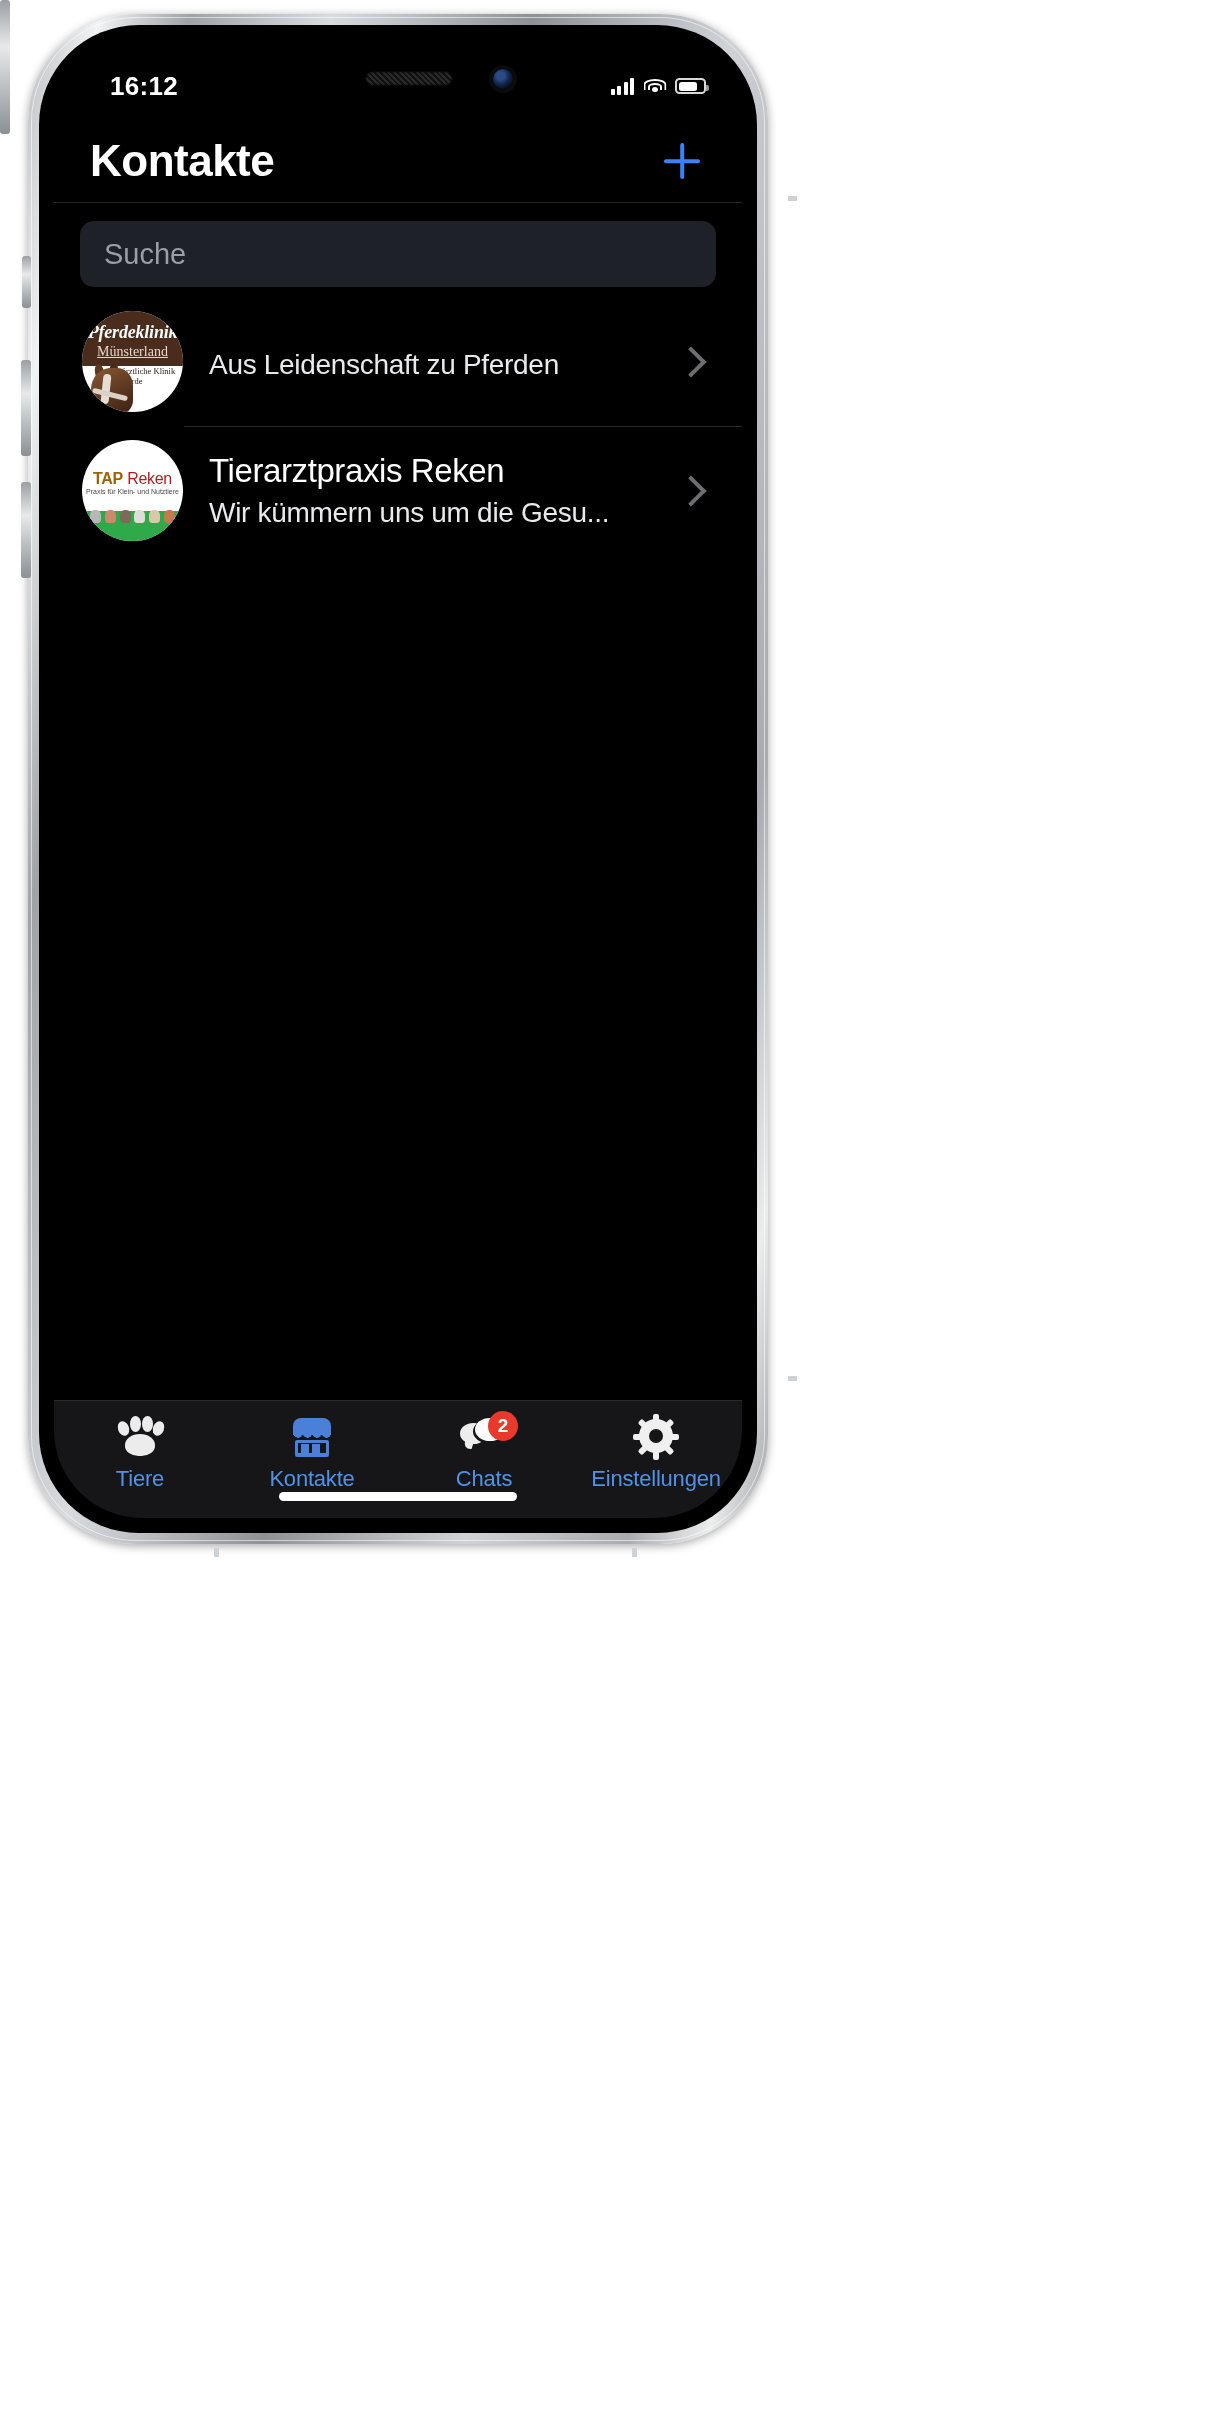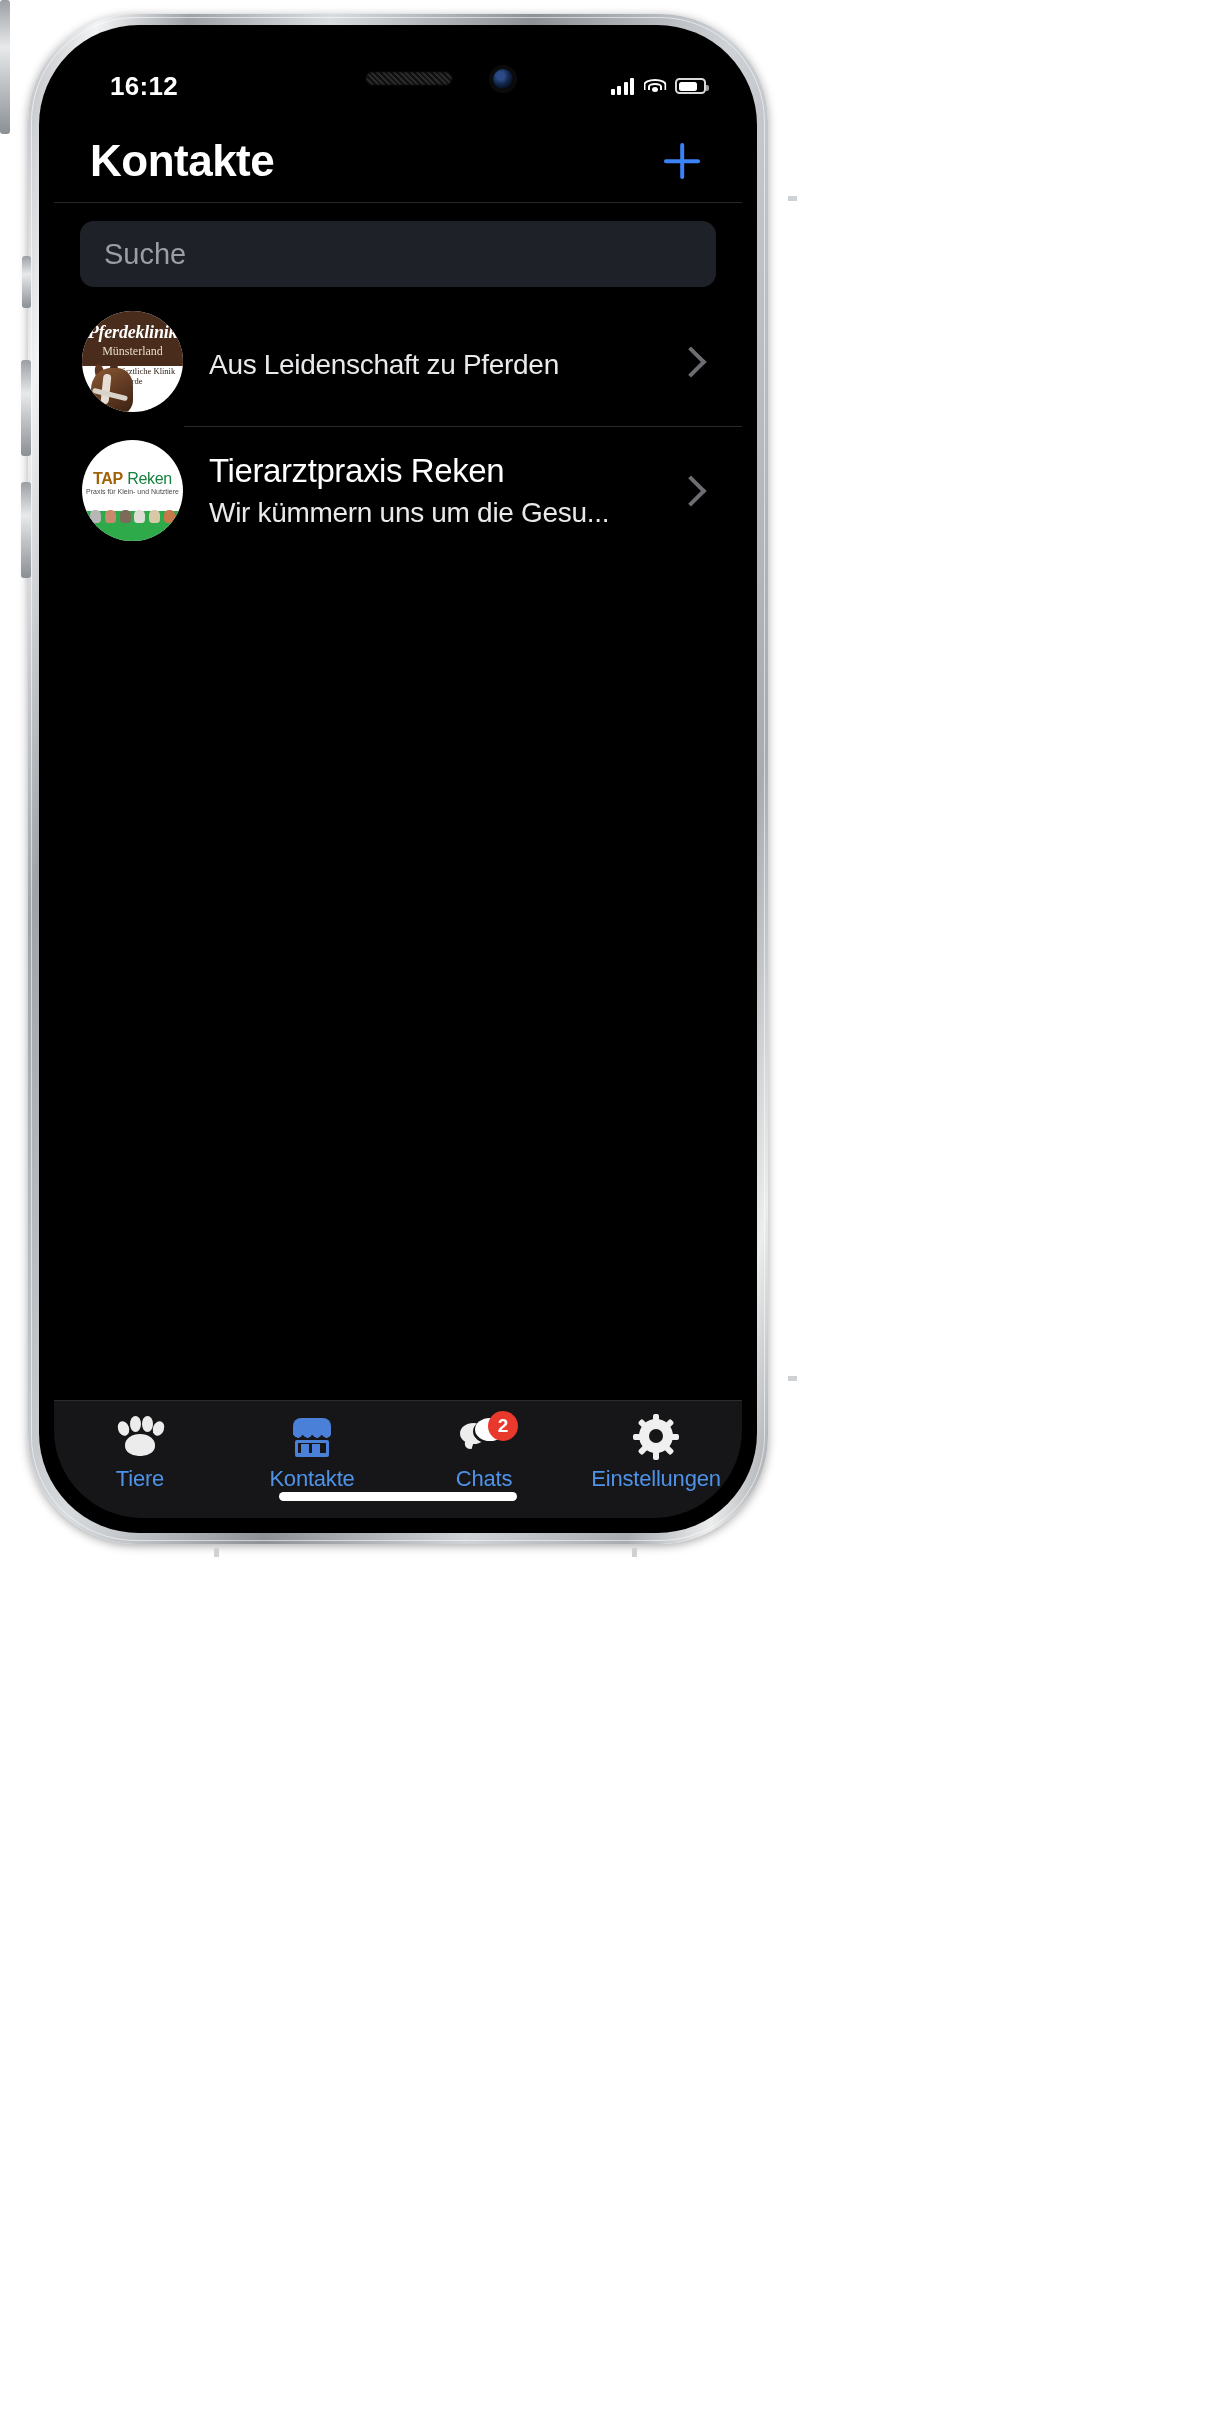--- a/index.html
+++ b/index.html
@@ -125,21 +125,21 @@
   .avatar{
     width:101px; height:101px; border-radius:50%; overflow:hidden; flex:0 0 auto;
     background:#fff; position:relative;
   }
   
   .av-horse .top{ position:absolute; inset:0 0 46% 0; background:#4a2c1d; }
   .av-horse .t1{ position:absolute; top:11%; left:0; width:100%; text-align:center;
                  color:#fff; font-family:"Liberation Serif",serif; font-style:italic;
                  font-weight:700; font-size:18px; letter-spacing:-.2px; }
   .av-horse .t2{ position:absolute; top:33%; left:0; width:100%; text-align:center;
-                 color:#e8d9c8; font-family:"Liberation Serif",serif; font-size:12px; }
+                 color:#e8d9c8; font-family:"Liberation Serif",serif; font-size:14px;text-decoration:underline; }
   .av-horse .t3{ position:absolute; top:54%; left:26%; width:74%;
                  color:#2a1a10; font-family:"Liberation Serif",serif; font-size:8.5px; line-height:1.25; }
   .av-horse .head{
     position:absolute; left:9%; top:56%; width:42%; height:46%;
     background:linear-gradient(150deg,#8a5a34 0%,#5d3720 55%,#3a2112 100%);
     border-radius:46% 38% 30% 44%;
   }
   .av-horse .ear1,.av-horse .ear2{
     position:absolute; width:9px; height:17px; background:#6b destroy; }
   .av-horse .ear1{ left:13%; top:52%; width:9px; height:16px; background:#5d3720;
@@ -153,21 +153,21 @@
   .av-horse .halter{
     position:absolute; left:10%; top:80%; width:36%; height:5px; background:#d8d2c8;
     transform:rotate(14deg); border-radius:3px;
   }
   
   .av-tap{ background:#fff; }
   .av-tap .grn{ position:absolute; left:0; right:0; bottom:0; height:30%; background:#2faa4a; }
   .av-tap .l1{ position:absolute; top:30%; left:0; width:100%; text-align:center;
                font-size:16px; font-weight:700; letter-spacing:-.3px; }
   .av-tap .l1 b{ color:#a16207; }
-  .av-tap .l1 span{ color:#15803d; font-weight:400; }
+  .av-tap .l1 span{ color:#b91c1c; font-weight:400; }
   .av-tap .l2{ position:absolute; top:48%; left:0; width:100%; text-align:center;
                font-size:7px; color:#4a4a4a; }
   .av-tap .animals{ position:absolute; bottom:18%; left:8%; width:84%; height:20%;
                     display:flex; align-items:flex-end; justify-content:space-between; }
   .av-tap .animals i{ display:block; width:11px; height:13px; border-radius:40% 40% 30% 30%; }
   .row-text{ flex:1 1 auto; min-width:0; padding-left:26px; padding-right:10px; }
   .row-title{ color:#fff; font-size:33px; font-weight:400; letter-spacing:-.4px;
               white-space:nowrap; overflow:hidden; }
   .row-sub{ color:#e9e9ec; font-size:28px; margin-top:7px; letter-spacing:-.3px;
             white-space:nowrap; overflow:hidden; }

